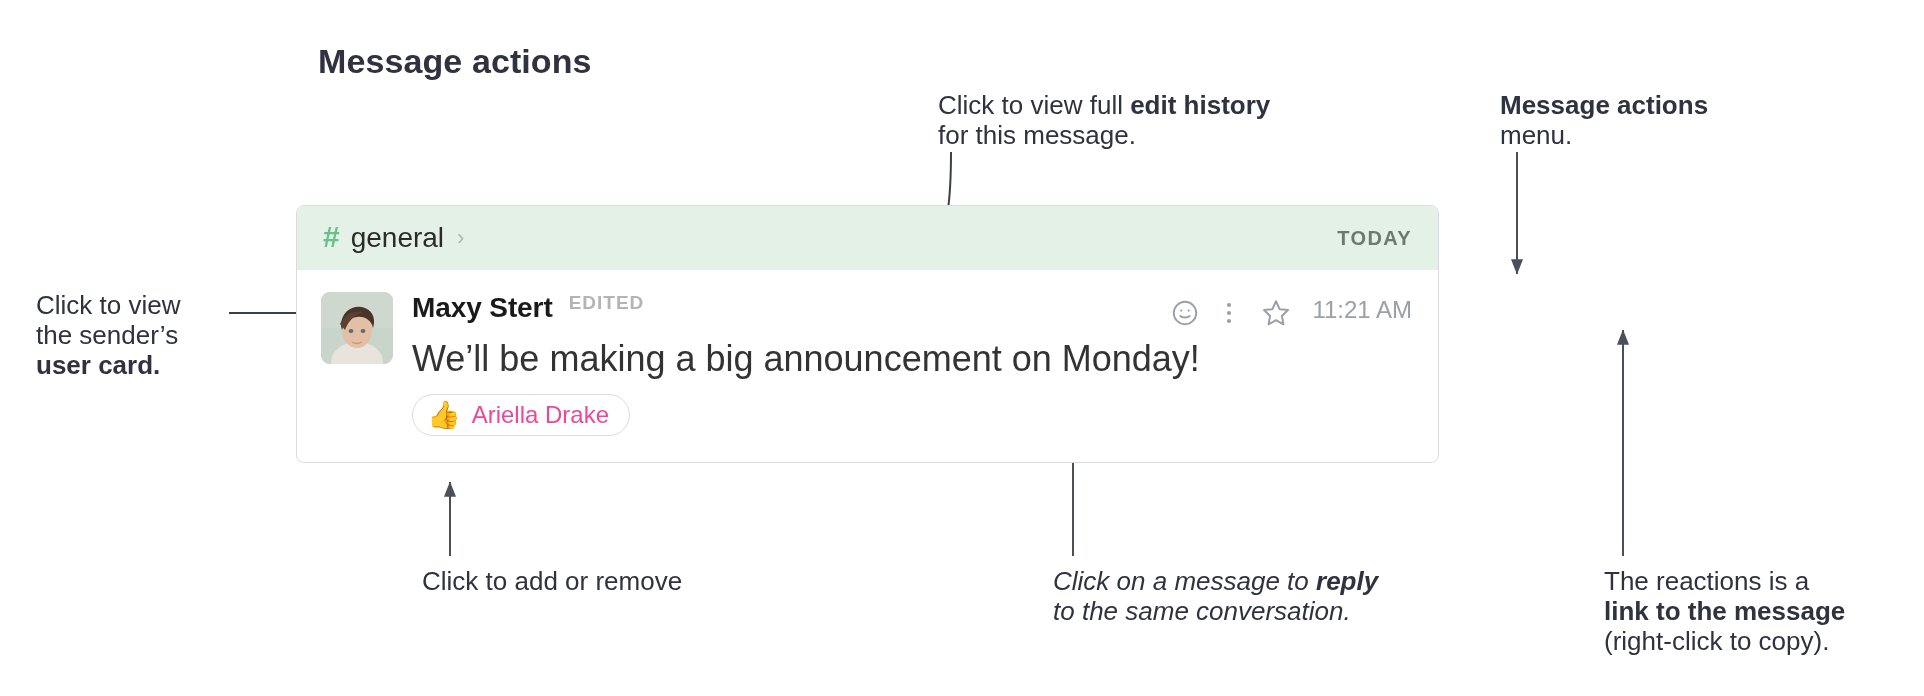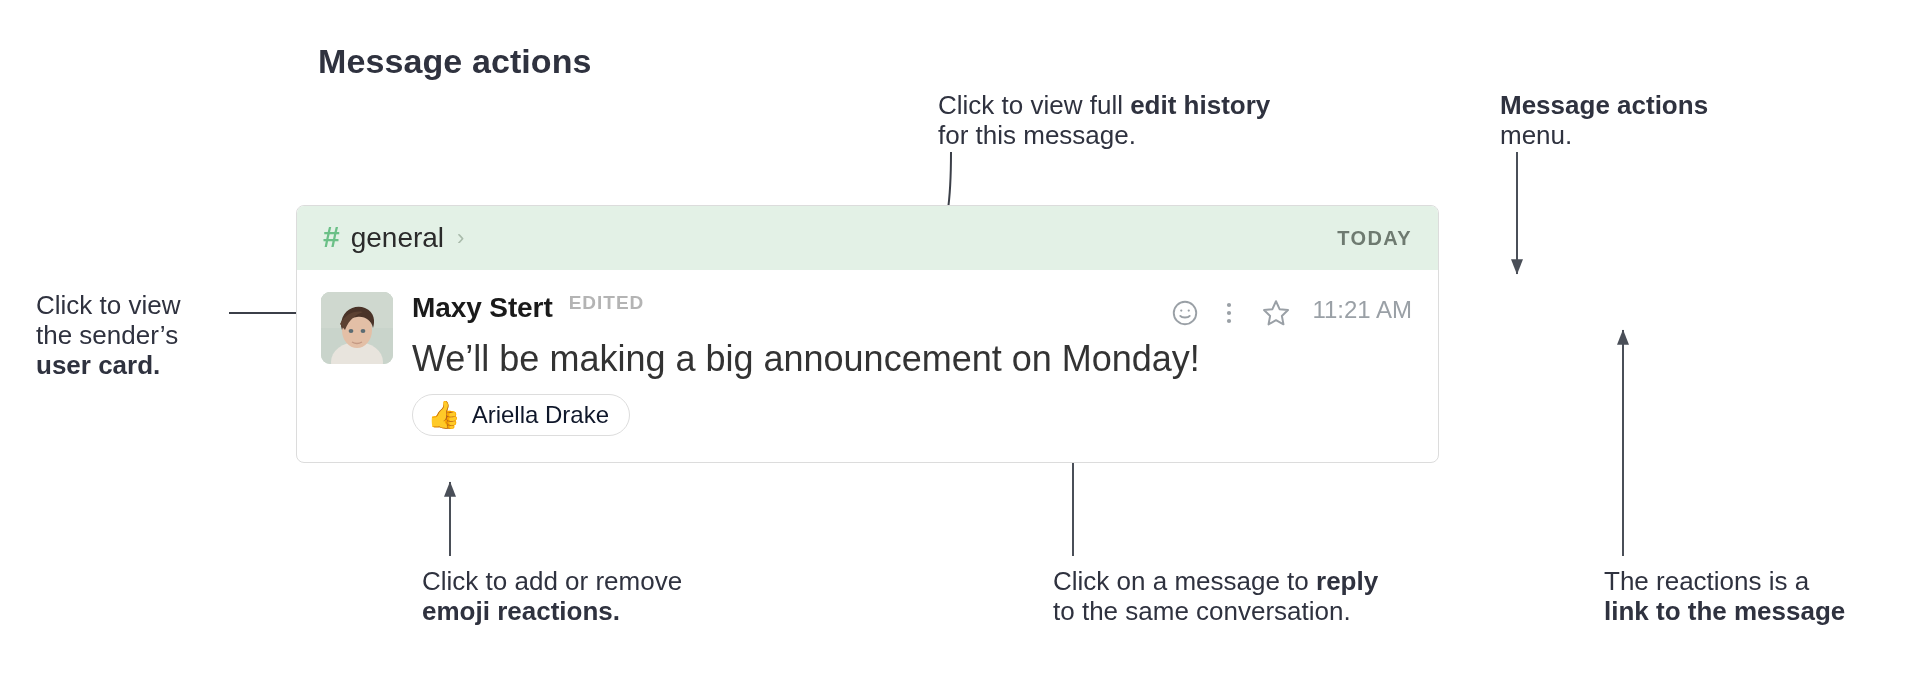--- a/index.html
+++ b/index.html
@@ -45,21 +45,21 @@
   }
   .callout .line {
     display: block;
     white-space: nowrap;
   }
 
   #callout-user-card   { left: 36px;   top: 290px; }
   #callout-edit-history{ left: 938px;  top: 90px;  }
   #callout-actions-menu{ left: 1500px; top: 90px;  }
   #callout-emoji       { left: 422px;  top: 566px; }
-  #callout-reply       { left: 1053px; top: 566px; }
+  #callout-reply       { left: 1053px; top: 566px; font-style: italic; }
   #callout-timestamp   { left: 1604px; top: 566px; }
 
   
   #arrow-layer {
     position: absolute;
     left: 0;
     top: 0;
     width: 1924px;
     height: 696px;
     pointer-events: none;
@@ -181,21 +181,21 @@
     padding: 6px 20px 6px 14px;
     background: #ffffff;
   }
   .reaction-emoji {
     font-size: 27px;
     line-height: 1;
     margin-right: 11px;
   }
   .reaction-name {
     font-size: 24px;
-    color: #0f172a;
+    color: #ec4899;
   }
 
   
   #message-controls {
     position: absolute;
     right: 26px;
     top: 26px;
     display: flex;
     gap: 0px;
   }
@@ -262,31 +262,31 @@
       <span class="line"><span>for this message.</span></span>
     </div>
 
   <div class="callout" id="callout-actions-menu">
       <span class="line"><b>Message actions</b></span>
       <span class="line"><span>menu.</span></span>
     </div>
 
   <div class="callout" id="callout-emoji">
       <span class="line"><span>Click to add or remove</span></span>
-      <span class="line"><b>emoji reactions.</b></span>
     </div>
 
   <div class="callout" id="callout-reply">
       <span class="line"><span>Click on a message to </span><b>reply</b></span>
       <span class="line"><span>to the same conversation.</span></span>
     </div>
 
   <div class="callout" id="callout-timestamp">
       <span class="line"><span>The reactions is a</span></span>
       <span class="line"><b>link to the message</b></span>
+      <span class="line"><span>(right-click to copy).</span></span>
     </div>
 
   <div id="message-card">
 
     <div id="stream-header">
       <span id="hash-icon">#</span>
       <span id="stream-name">general</span>
       <span id="breadcrumb-chevron">›</span>
       <span id="today-label">TODAY</span>
     </div>

